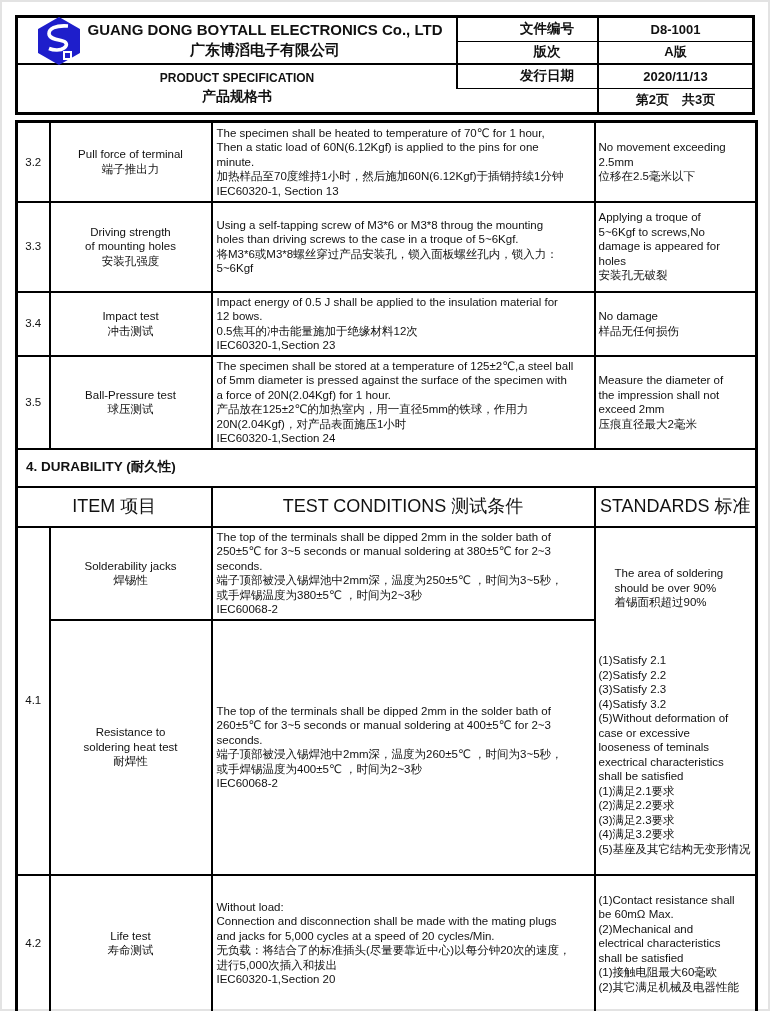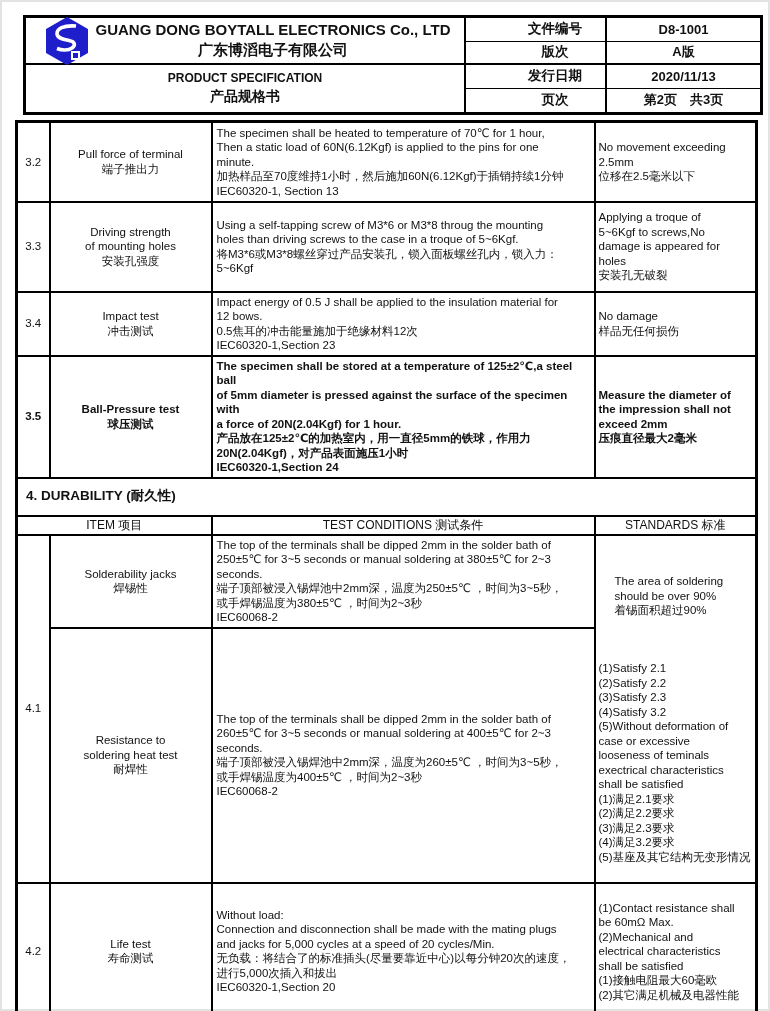--- a/index.html
+++ b/index.html
@@ -3,21 +3,21 @@
 <meta charset="utf-8">
 <style>
   html,body{margin:0;padding:0;background:#f2f2f2;}
   .page{
     position:relative;width:770px;height:1011px;background:#ffffff;
     font-family:"Liberation Sans","DejaVu Sans",sans-serif;color:#111;
     box-shadow:inset 0 0 0 2px #e3e3e3;overflow:hidden;
   }
   
   .hdr{
-    position:absolute;left:23px;top:15px;width:740px;height:100px;
+    position:absolute;left:15px;top:15px;width:740px;height:100px;
     border:3px solid #000;box-sizing:border-box;
     display:grid;grid-template-columns:438px 141px 1fr;grid-template-rows:repeat(4,1fr);
   }
   .hdr-company{grid-column:1;grid-row:1/3;border-bottom:2px solid #000;
     display:flex;align-items:center;justify-content:flex-start;padding-left:18px;box-sizing:border-box;}
   .hdr-title{grid-column:1;grid-row:3/5;display:flex;flex-direction:column;align-items:center;justify-content:center;box-sizing:border-box;}
   .company-text{flex:1;text-align:center;padding-right:8px;}
   .company-en{font-weight:bold;font-size:15px;letter-spacing:0px;}
   .company-cn{font-weight:bold;font-size:15px;margin-top:3px;}
   .title-en{font-weight:bold;font-size:12px;}
@@ -36,24 +36,24 @@
   table.body td{
     border:2px solid #000;font-size:11.5px;line-height:14.5px;
     vertical-align:middle;box-sizing:border-box;overflow:hidden;
   }
   table.body{border:3px solid #000;}
   td.num{text-align:center;font-size:12px;padding:0;}
   td.item{text-align:center;font-size:12px;line-height:15px;white-space:pre-line;padding:0 2px;}
   td.test{text-align:left;white-space:pre-line;padding:2px 4px;}
   td.std{text-align:left;white-space:pre-line;padding:2px 3px;}
   tr.h80 td{height:80px;} tr.h90 td{height:90px;} tr.h60 td{height:60px;}
-  tr.h97 td{height:89px;font-weight:bold;} tr.h88 td{height:88px;} tr.h255 td{height:255px;}
+  tr.h97 td{height:89px;} tr.h88 td{height:88px;} tr.h255 td{height:255px;}
   tr.h138 td{height:138px;}
   tr.sec td{height:38px;font-weight:bold;font-size:13.5px;text-align:left;padding-left:8px;white-space:normal;}
-  tr.colhead td{height:19px;text-align:center;font-size:12px;padding:0;white-space:normal;}
+  tr.colhead td{height:40px;text-align:center;font-size:18px;padding:0;white-space:normal;}
   td.std-merged{vertical-align:top;padding:0;}
   .std-top{height:86px;display:flex;flex-direction:column;justify-content:center;padding:0 19px;white-space:pre-line;}
   .std-bottom{padding:8px 3px 0 3px;white-space:pre-line;}
 </style>
 </head>
 <body>
 
 <div class="page">
 
   <div class="hdr">
@@ -73,21 +73,20 @@
       <div class="title-en">PRODUCT SPECIFICATION</div>
       <div class="title-cn">产品规格书</div>
     </div>
 
     <div class="hdr-label" style="grid-column:2;grid-row:1;">文件编号</div>
     <div class="hdr-value" style="grid-column:3;grid-row:1;">D8-1001</div>
     <div class="hdr-label" style="grid-column:2;grid-row:2;border-bottom-width:2px;">版次</div>
     <div class="hdr-value" style="grid-column:3;grid-row:2;border-bottom-width:2px;">A版</div>
     <div class="hdr-label" style="grid-column:2;grid-row:3;">发行日期</div>
     <div class="hdr-value" style="grid-column:3;grid-row:3;">2020/11/13</div>
-    <div class="hdr-label row4" style="grid-column:2;grid-row:4;">页次</div>
     <div class="hdr-value row4" style="grid-column:3;grid-row:4;">第2页　共3页</div>
   </div>
 
   <table class="body">
     <colgroup>
       <col style="width:33px">
         <col style="width:162px">
         <col style="width:383px">
         <col style="width:162px">
     </colgroup>

